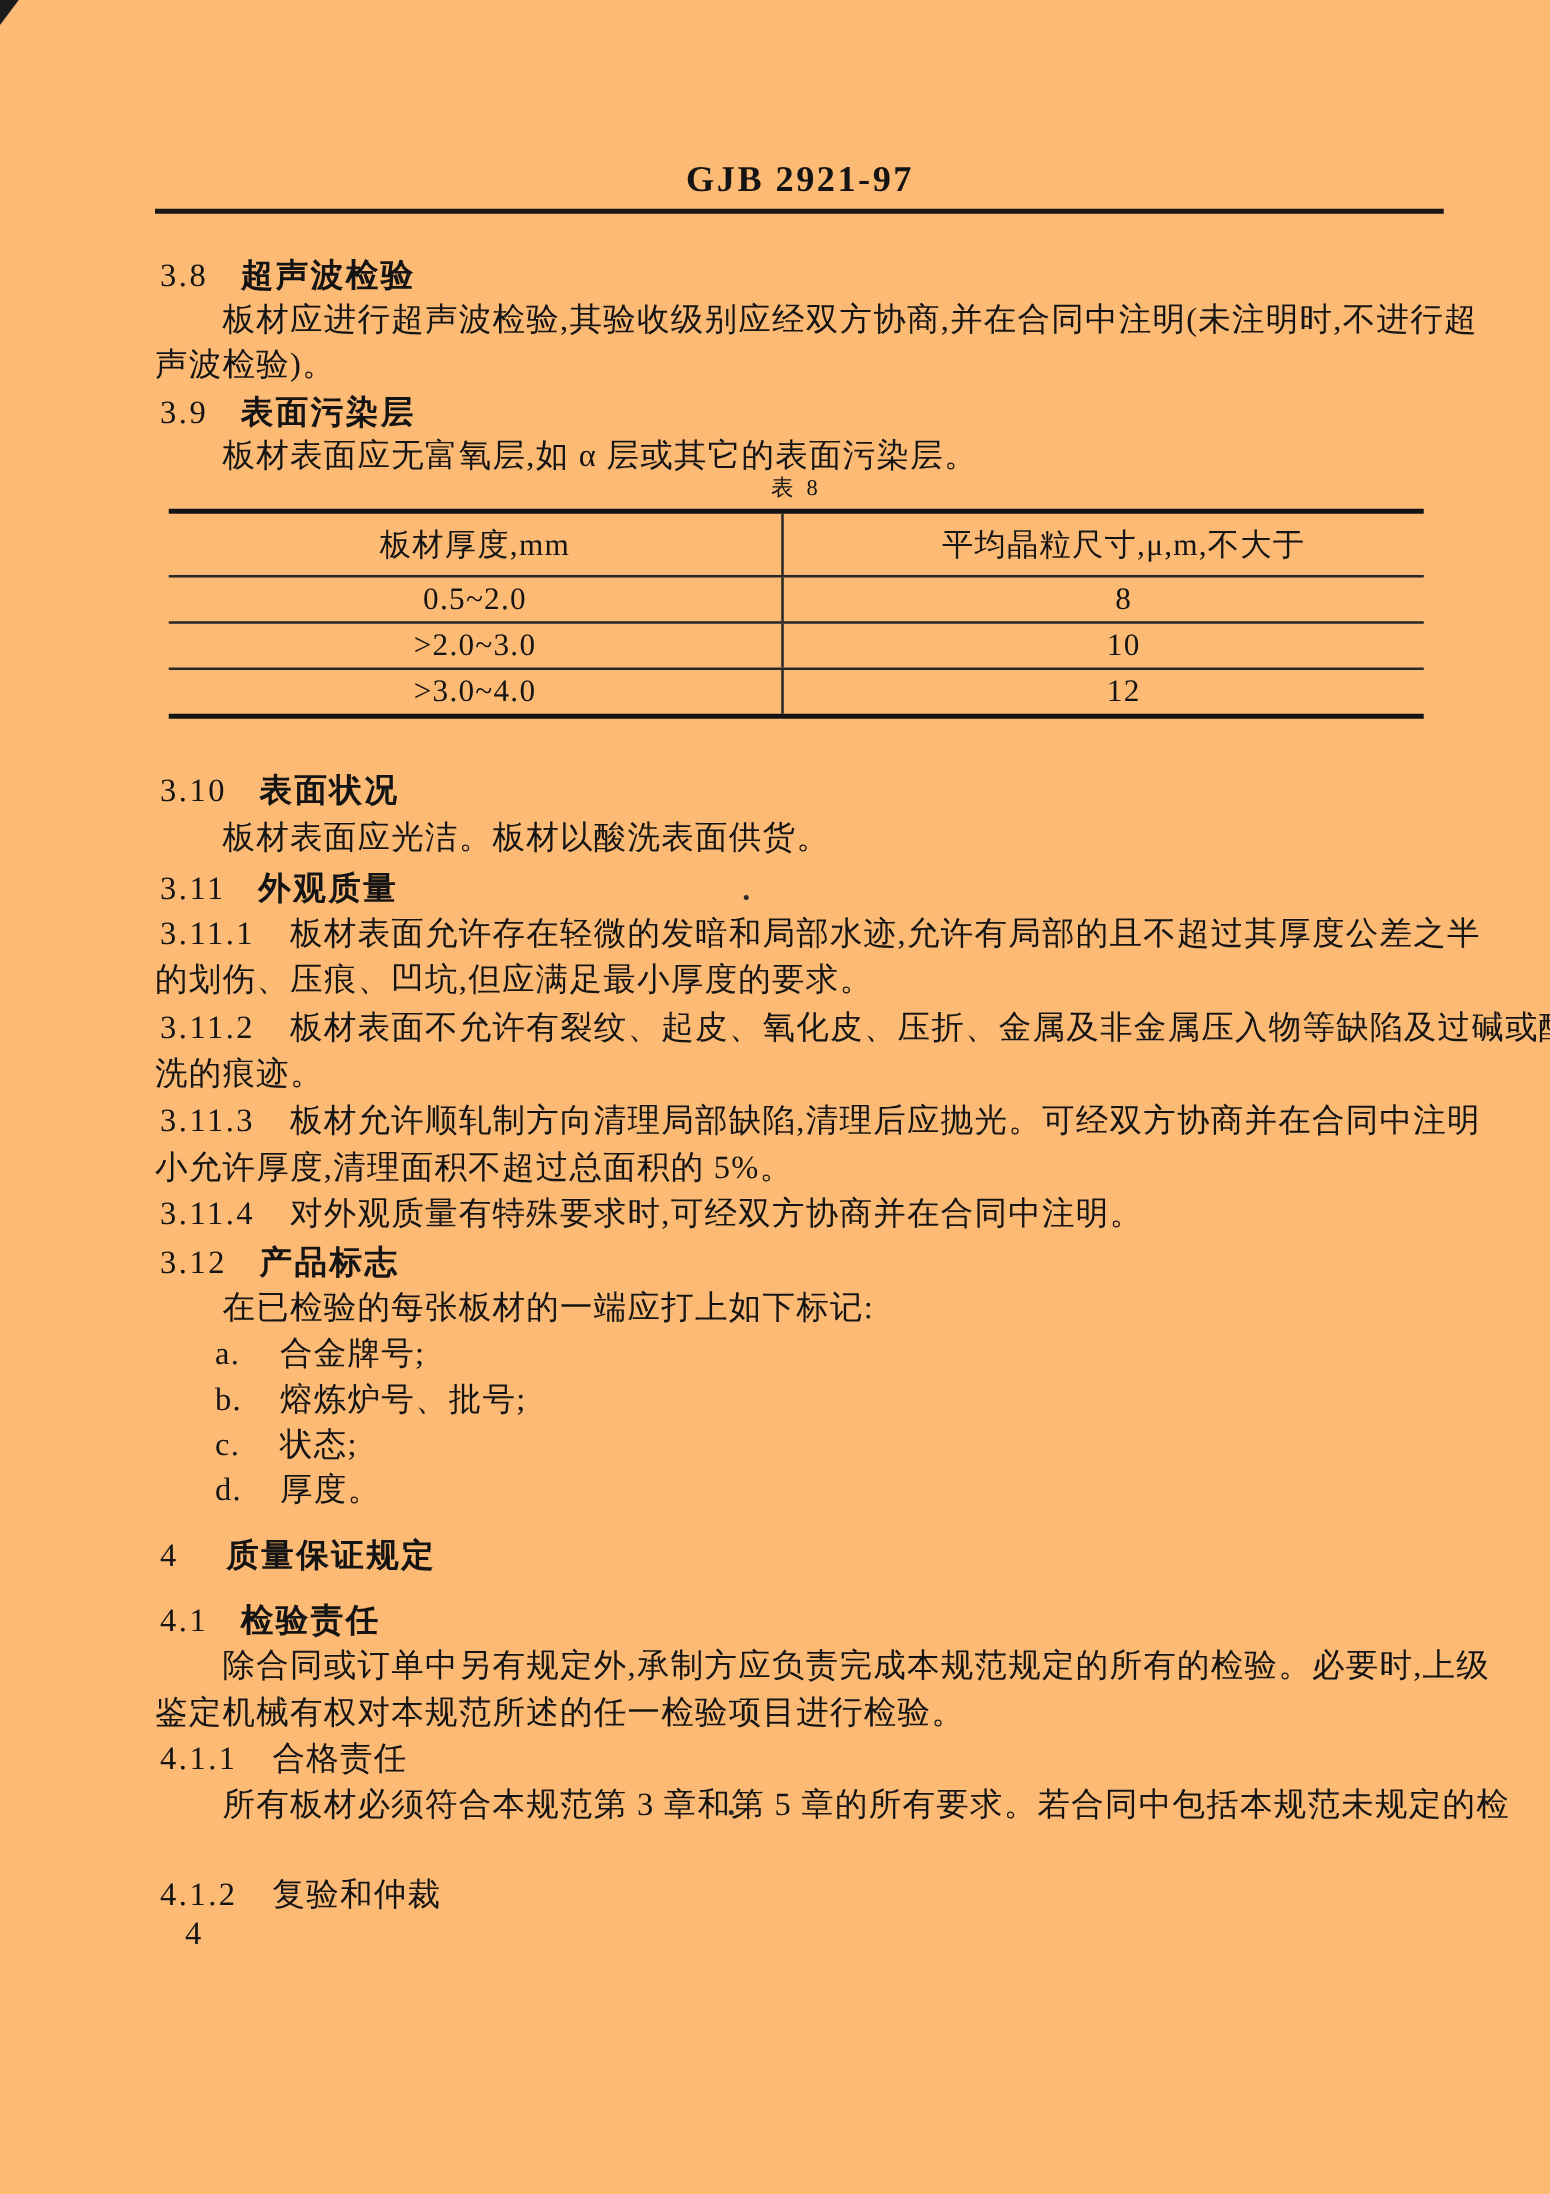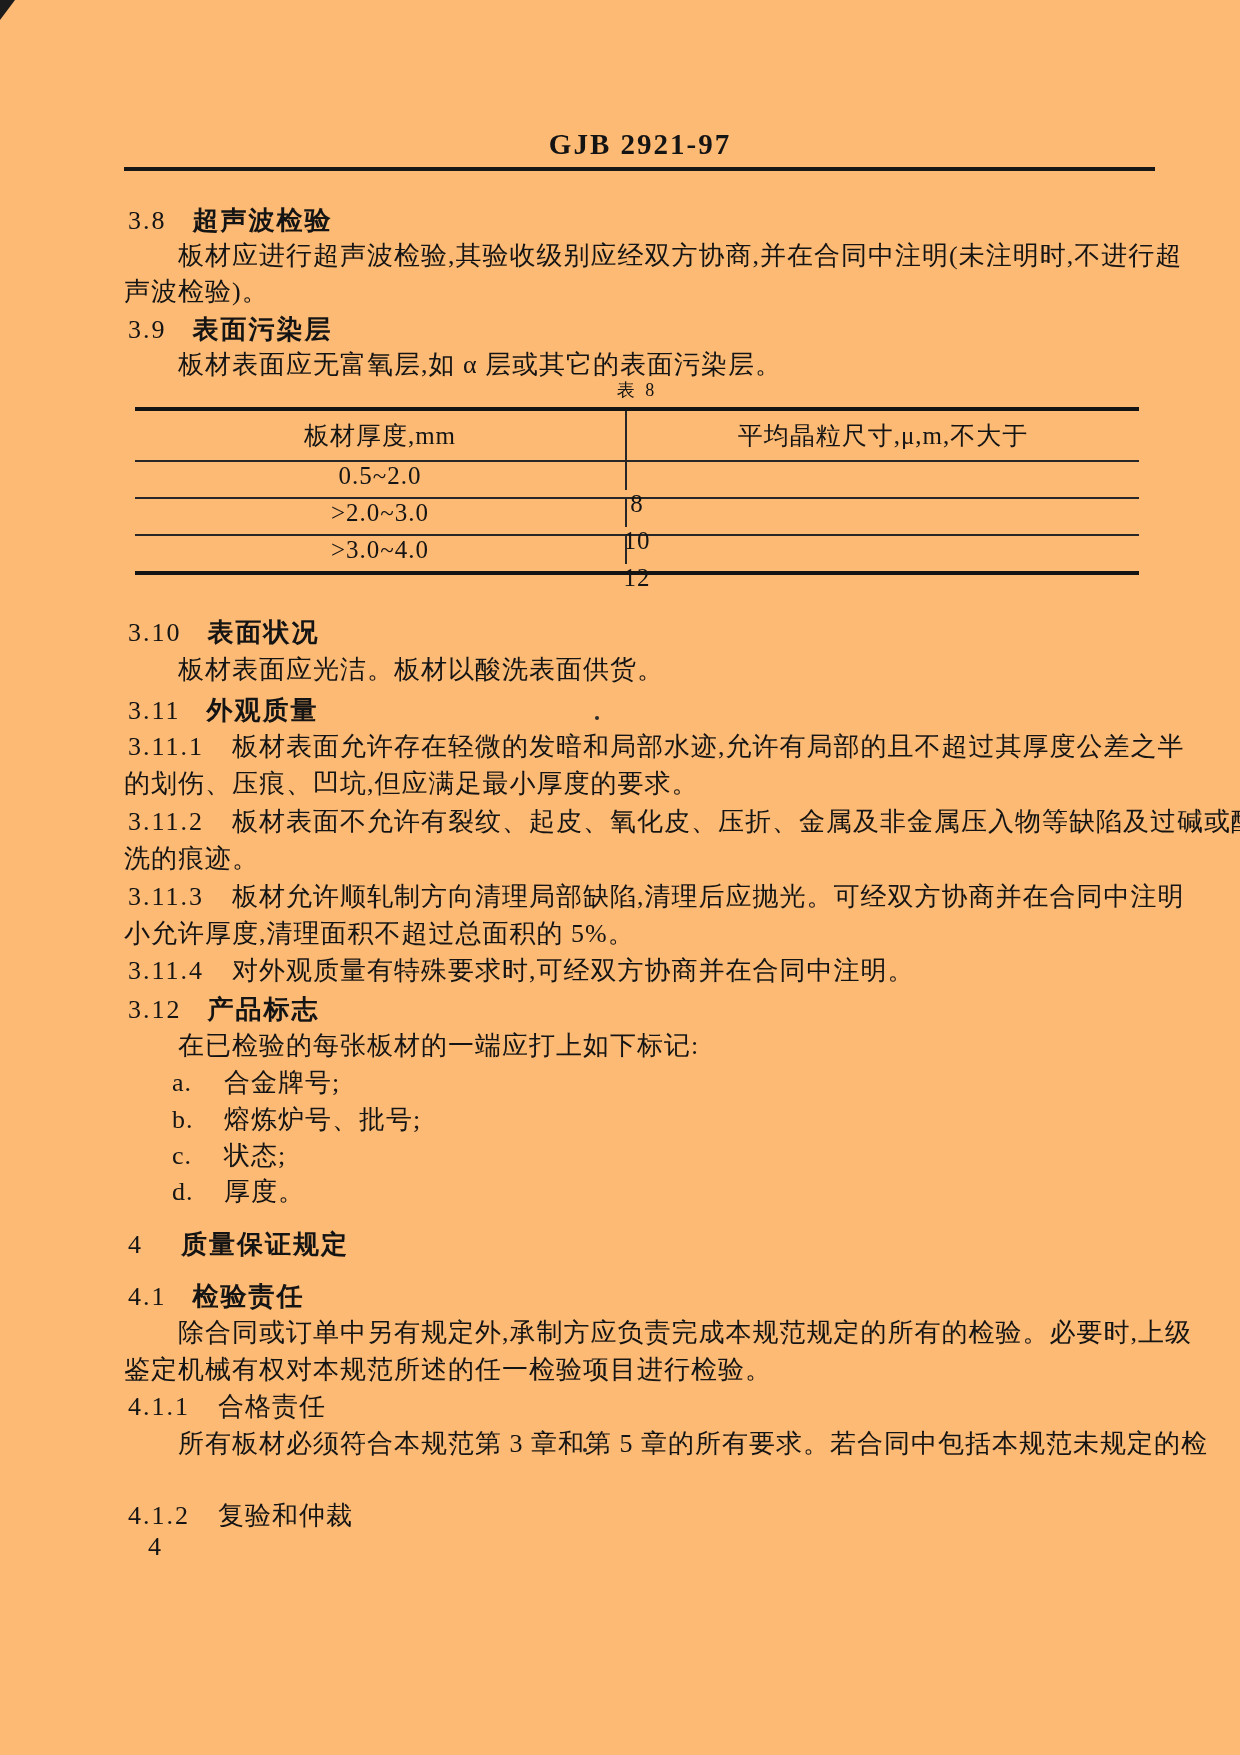--- a/index.html
+++ b/index.html
@@ -47,24 +47,25 @@
   .tbl{
     position:absolute;
     top:407px;left:135px;width:1004px;
     border-top:4px solid #141414;
     border-bottom:4px solid #141414;
   }
   .trow{
     display:flex;
     border-bottom:2px solid #272727;
     align-items:center;
+    gap:32px;
   }
   .trow:last-child{border-bottom:none;}
   .trow.thead{height:49px;}
-  .trow.tdata{height:35px;flex-direction:column;}
+  .trow.tdata{height:35px;}
   .tcell{
     text-align:center;
     font-size:25px;
     letter-spacing:1px;
   }
   .tcell.c1{width:48.8%;border-right:2px solid #272727;align-self:stretch;display:flex;align-items:center;justify-content:center;}
   .tcell.c2{flex:1;}
   .list-mark{display:inline-block;width:52px;letter-spacing:1px;}
   .corner-artifact{
     position:absolute;top:0;left:0;width:0;height:0;

